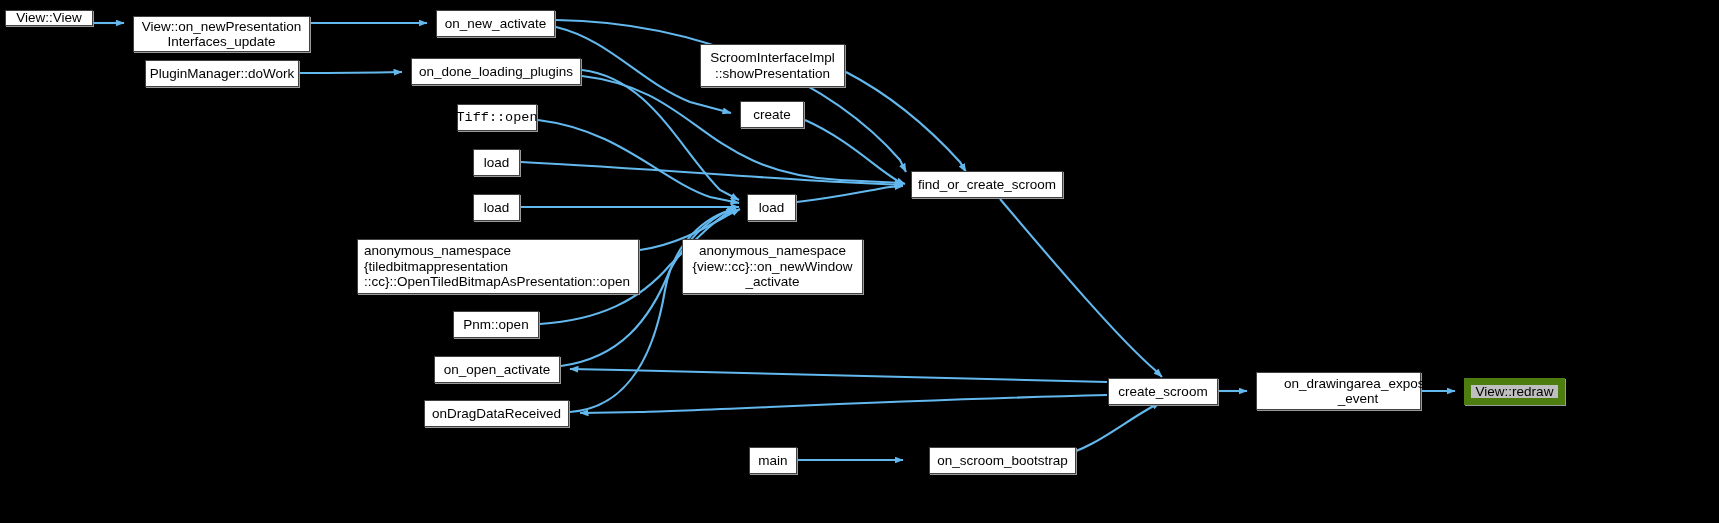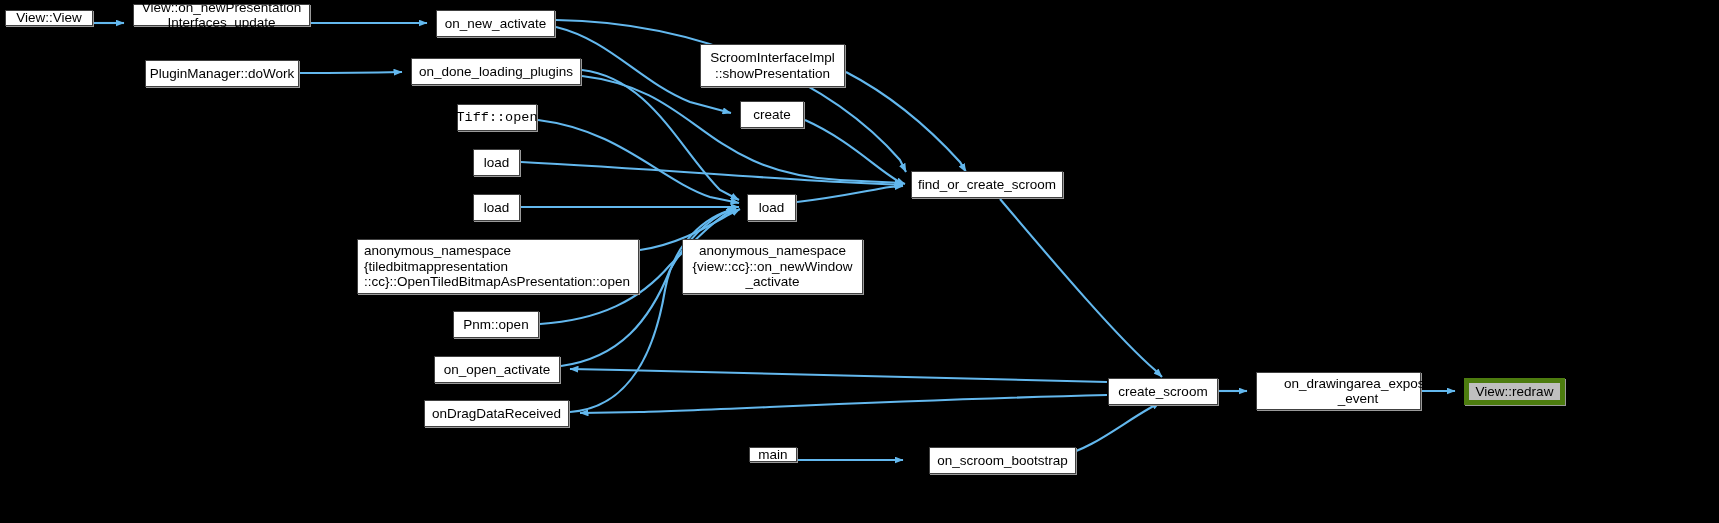--- a/index.html
+++ b/index.html
@@ -22,21 +22,21 @@
     line-height:15.5px;
     display:flex;
     align-items:center;
     justify-content:center;
     text-align:center;
     white-space:pre;
     letter-spacing:0px;
   }
   .node.current{
     background:#bfbfbf;
-    border:5px solid #4d7c0f;
+    border:7px solid #4d7c0f;
   }
   .node.leftalign{justify-content:flex-start;text-align:left;padding-left:6px;}
 </style>
 </head>
 <body>
 
 <div id="canvas">
 
   <svg id="edges" xmlns="http://www.w3.org/2000/svg">
     <defs>
@@ -89,21 +89,21 @@
       <path d="M1422,391 L1455,391"></path>
 
       <path d="M798,460 L903,460"></path>
 
       <path d="M1060,456 C1090,450 1120,425 1150,408 L1160,402"></path>
     </g>
   </svg>
 
   <div id="nodes">
       <div class="node" style="left: 5px; top: 10px; width: 88px; height: 16px;"><span>View::View</span></div>
-      <div class="node" style="left: 133px; top: 4px; width: 177px; height: 22px;"><span>View::on_newPresentation
+      <div class="node" style="left: 133px; top: 16px; width: 177px; height: 36px;"><span>View::on_newPresentation
 Interfaces_update</span></div>
       <div class="node" style="left: 436px; top: 10px; width: 119px; height: 27px;"><span>on_new_activate</span></div>
       <div class="node" style="left: 700px; top: 44px; width: 145px; height: 43px;"><span>ScroomInterfaceImpl
 ::showPresentation</span></div>
       <div class="node" style="left: 145px; top: 60px; width: 154px; height: 27px;"><span>PluginManager::doWork</span></div>
       <div class="node" style="left: 411px; top: 58px; width: 170px; height: 27px;"><span>on_done_loading_plugins</span></div>
       <div class="node" style="left: 740px; top: 101px; width: 64px; height: 27px;"><span>create</span></div>
       <div class="node" style="left: 457px; top: 104px; width: 80px; height: 27px; font-family: Liberation Mono, monospace;"><span>Tiff::open</span></div>
       <div class="node" style="left: 473px; top: 149px; width: 47px; height: 27px;"><span>load</span></div>
       <div class="node" style="left: 911px; top: 171px; width: 152px; height: 27px;"><span>find_or_create_scroom</span></div>
@@ -115,17 +115,17 @@
       <div class="node" style="left: 682px; top: 239px; width: 181px; height: 55px;"><span>anonymous_namespace
 {view::cc}::on_newWindow
 _activate</span></div>
       <div class="node" style="left: 453px; top: 311px; width: 86px; height: 27px;"><span>Pnm::open</span></div>
       <div class="node" style="left: 434px; top: 356px; width: 126px; height: 27px;"><span>on_open_activate</span></div>
       <div class="node" style="left: 1108px; top: 378px; width: 110px; height: 27px;"><span>create_scroom</span></div>
       <div class="node" style="left: 1256px; top: 372px; width: 165px; height: 38px; padding-left: 39px;"><span>on_drawingarea_expose
 _event</span></div>
       <div class="node current" style="left: 1464px; top: 378px; width: 101px; height: 27px;"><span>View::redraw</span></div>
       <div class="node" style="left: 424px; top: 400px; width: 145px; height: 27px;"><span>onDragDataReceived</span></div>
-      <div class="node" style="left: 749px; top: 447px; width: 48px; height: 15px;"><span>main</span></div>
+      <div class="node" style="left: 749px; top: 447px; width: 48px; height: 27px;"><span>main</span></div>
       <div class="node" style="left: 912px; top: 447px; width: 147px; height: 27px; margin-left: 17px;"><span>on_scroom_bootstrap</span></div>
     </div>
 
 </div>
 
 </body></html>

